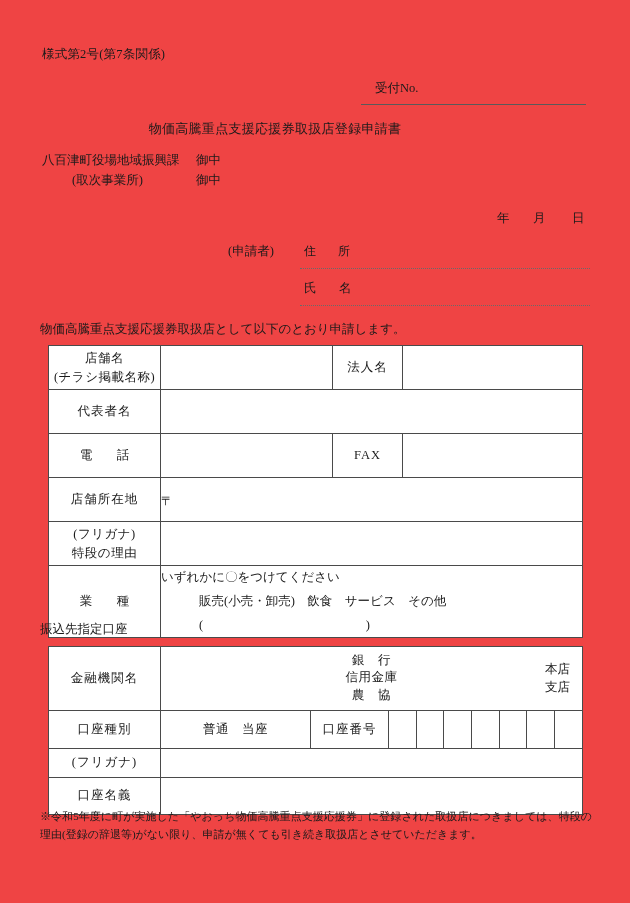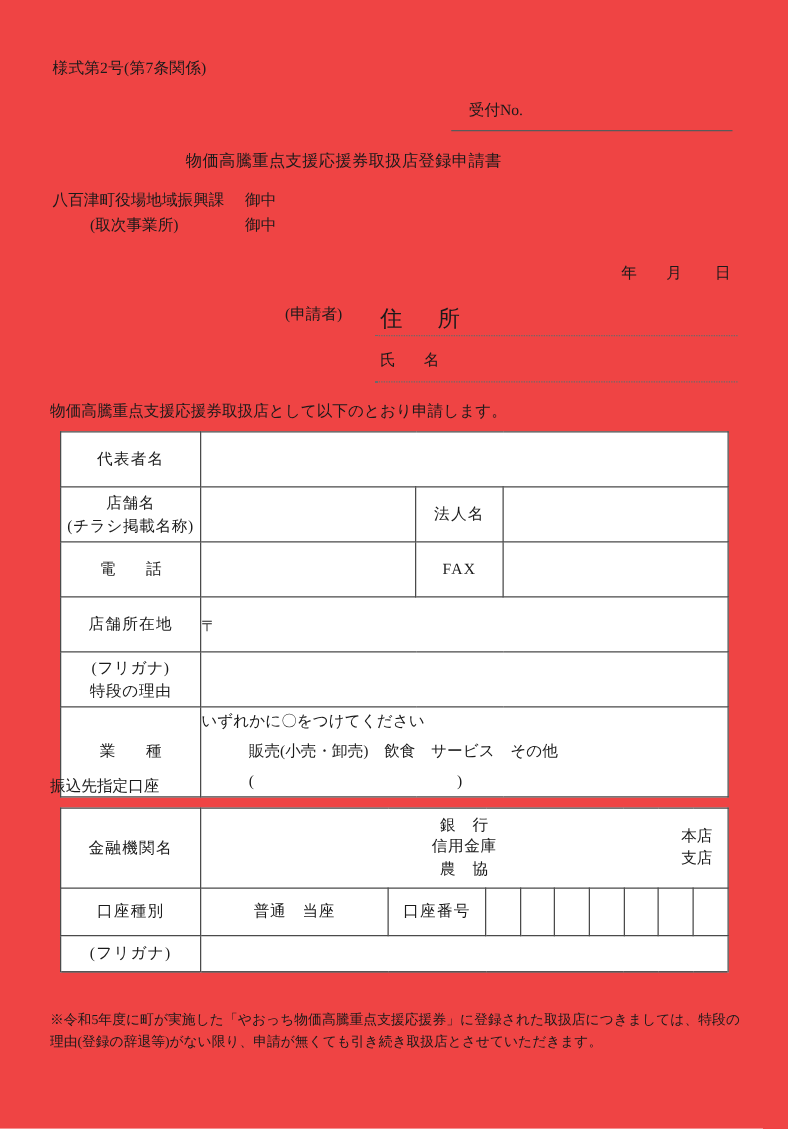--- a/index.html
+++ b/index.html
@@ -48,21 +48,21 @@
   #addressee-1 { left: 42px; top: 153px; font-size: 12.5px; }
   #addressee-1-honor { left: 196px; top: 153px; font-size: 12.5px; }
   #addressee-2 { left: 72px; top: 173px; font-size: 12.5px; }
   #addressee-2-honor { left: 196px; top: 173px; font-size: 12.5px; }
 
   #date-year  { left: 497px; top: 211px; font-size: 12.5px; }
   #date-month { left: 533px; top: 211px; font-size: 12.5px; }
   #date-day   { left: 572px; top: 211px; font-size: 12.5px; }
 
   #applicant-label { left: 228px; top: 244px; font-size: 12.5px; }
-  #addr-label { left: 304px; top: 244px; font-size: 18px; letter-spacing: 5px; }
+  #addr-label { left: 304px; top: 244px; font-size: 12px; letter-spacing: 5px; }
   #name-label { left: 304px; top: 281px; font-size: 12.5px; letter-spacing: 5px; }
   .dotrule {
     position: absolute;
     left: 300px; width: 290px; height: 0;
     border-bottom: 1px dotted #6a6a6a;
   }
   #dot-addr { top: 268px; }
   #dot-name { top: 305px; }
 
   #intro-line { left: 40px; top: 322px; font-size: 12.5px; }
@@ -153,31 +153,31 @@
 
   <table class="tbl" id="tbl-store">
     <colgroup>
       <col style="width:112px">
       <col style="width:172px">
       <col style="width:70px">
       <col style="width:180px">
     </colgroup>
     <tbody>
       <tr>
-        <td class="lbl" style="height:43px">代表者名</td>
-        <td colspan="3"></td>
-      </tr>
-      <tr>
         <td class="lbl-2line" style="height:43px">
           <div>店舗名</div>
           <div>(チラシ掲載名称)</div>
         </td>
         <td></td>
         <td class="lbl">法人名</td>
         <td></td>
+      </tr>
+      <tr>
+        <td class="lbl" style="height:43px">代表者名</td>
+        <td colspan="3"></td>
       </tr>
       <tr>
         <td class="lbl sp" style="height:43px">電　話</td>
         <td></td>
         <td class="lbl">FAX</td>
         <td></td>
       </tr>
       <tr>
         <td class="lbl" style="height:43px">店舗所在地</td>
         <td colspan="3" class="postal">
@@ -240,18 +240,22 @@
         <td class="digit-cell"></td>
         <td class="digit-cell"></td>
         <td class="digit-cell"></td>
         <td class="digit-cell"></td>
         <td class="digit-cell"></td>
       </tr>
       <tr>
         <td class="lbl dotted-bottom" style="height:28px">(フリガナ)</td>
         <td colspan="9" class="dotted-bottom"></td>
       </tr>
+      <tr>
+        <td class="lbl" style="height:36px">口座名義</td>
+        <td colspan="9"></td>
+      </tr>
     </tbody>
   </table>
 
   <div id="footer-note">※令和5年度に町が実施した「やおっち物価高騰重点支援応援券」に登録された取扱店につきましては、特段の理由(登録の辞退等)がない限り、申請が無くても引き続き取扱店とさせていただきます。</div>
 
 </div>
 
 </body></html>

